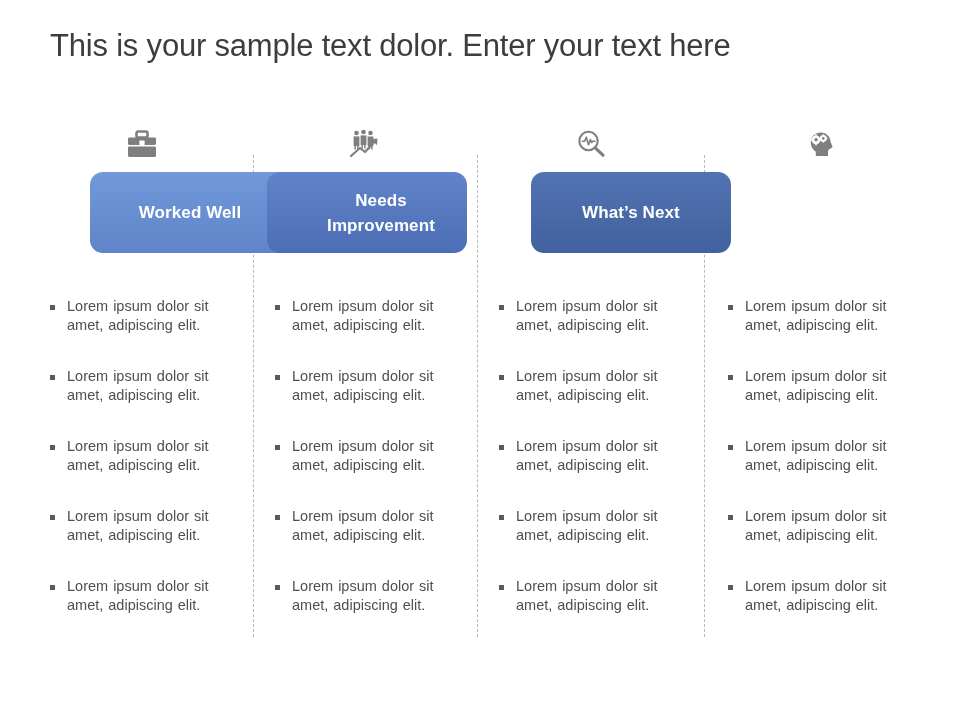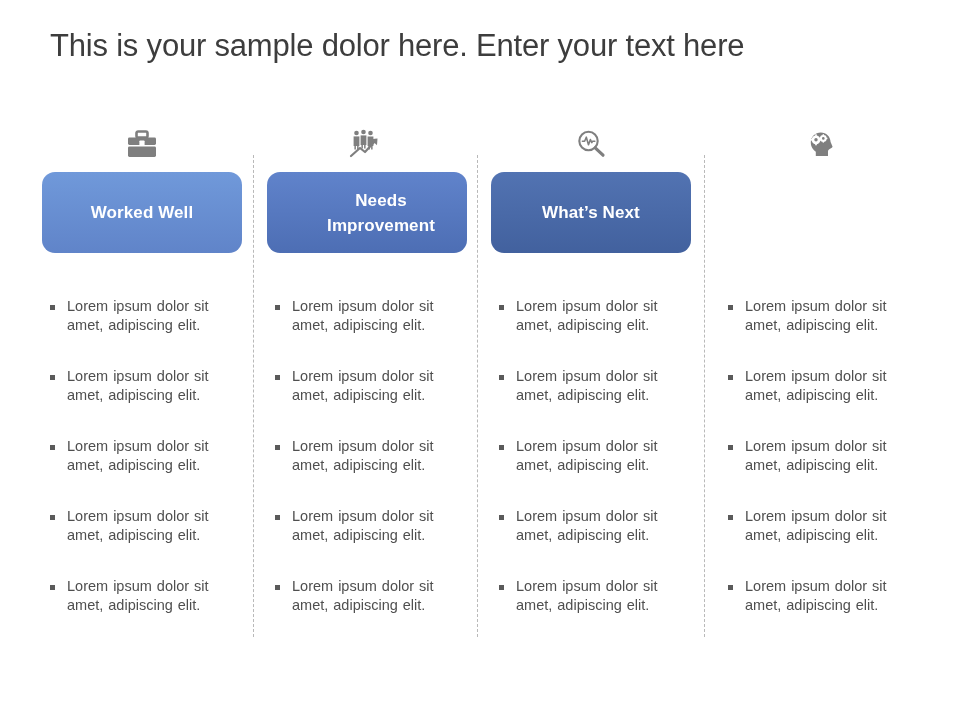--- a/index.html
+++ b/index.html
@@ -129,36 +129,36 @@
     color: #4f4f4f;
     word-spacing: 1px;
     margin-top: 20px;
   }
 </style>
 </head>
 <body>
 
 <div id="slide">
 
-  <div id="page-title">This is your sample dolor here. Enter your text here</div>
+  <div id="page-title">This is your sample text dolor. Enter your text here</div>
 
   <div class="divider div-0"></div>
   <div class="divider div-1"></div>
   <div class="divider div-2"></div>
 
   <div class="column col-0">
     <div class="icon-wrap">
       <svg width="32" height="30" viewBox="0 0 32 30" fill="none">
         <rect x="10.5" y="2.5" width="11" height="6" rx="1.6" stroke="#7f7f7f" stroke-width="2.6"></rect>
         <rect x="2" y="8.5" width="28" height="7.5" rx="1.4" fill="#7f7f7f"></rect>
         <rect x="2" y="17.5" width="28" height="10.5" rx="1.4" fill="#7f7f7f"></rect>
         <rect x="13.4" y="11.4" width="5.2" height="5.6" rx="0.8" fill="#ffffff"></rect>
       </svg>
     </div>
-    <div class="header-box" style="background:linear-gradient(180deg,#7099da 0%,#6084c9 100%);">
+    <div class="header-box" style="background:linear-gradient(180deg,#7099da 0%,#6084c9 100%);margin-left:48px;">
       <div class="hb-text">
         <span>Worked Well</span>
       </div>
     </div>
     <div class="bullets">
       <div class="bullet-item">
         <span class="bullet-marker"></span>
         <span class="bullet-text">Lorem ipsum dolor sit amet, adipiscing elit.</span>
       </div>
       <div class="bullet-item">
@@ -229,21 +229,21 @@
   </div>
 
   <div class="column col-2">
     <div class="icon-wrap">
       <svg width="32" height="32" viewBox="0 0 32 32" fill="none">
         <circle cx="13.5" cy="13" r="9.2" stroke="#7f7f7f" stroke-width="2.1"></circle>
         <path d="M7.4 13.2h2.2l1.7-4 2.2 7.6 1.9-5.2 1.4 3 0.8-1.4h2.2" stroke="#7f7f7f" stroke-width="1.6" fill="none" stroke-linecap="round" stroke-linejoin="round"></path>
         <path d="M20.2 19.8 L28 27.2" stroke="#7f7f7f" stroke-width="3.2" stroke-linecap="round"></path>
       </svg>
     </div>
-    <div class="header-box" style="background:linear-gradient(180deg,#5273b2 0%,#42619e 100%);">
+    <div class="header-box" style="background:linear-gradient(180deg,#5273b2 0%,#42619e 100%);margin-left:40px;">
       <div class="hb-text">
         <span>What’s Next</span>
       </div>
     </div>
     <div class="bullets">
       <div class="bullet-item">
         <span class="bullet-marker"></span>
         <span class="bullet-text">Lorem ipsum dolor sit amet, adipiscing elit.</span>
       </div>
       <div class="bullet-item">

